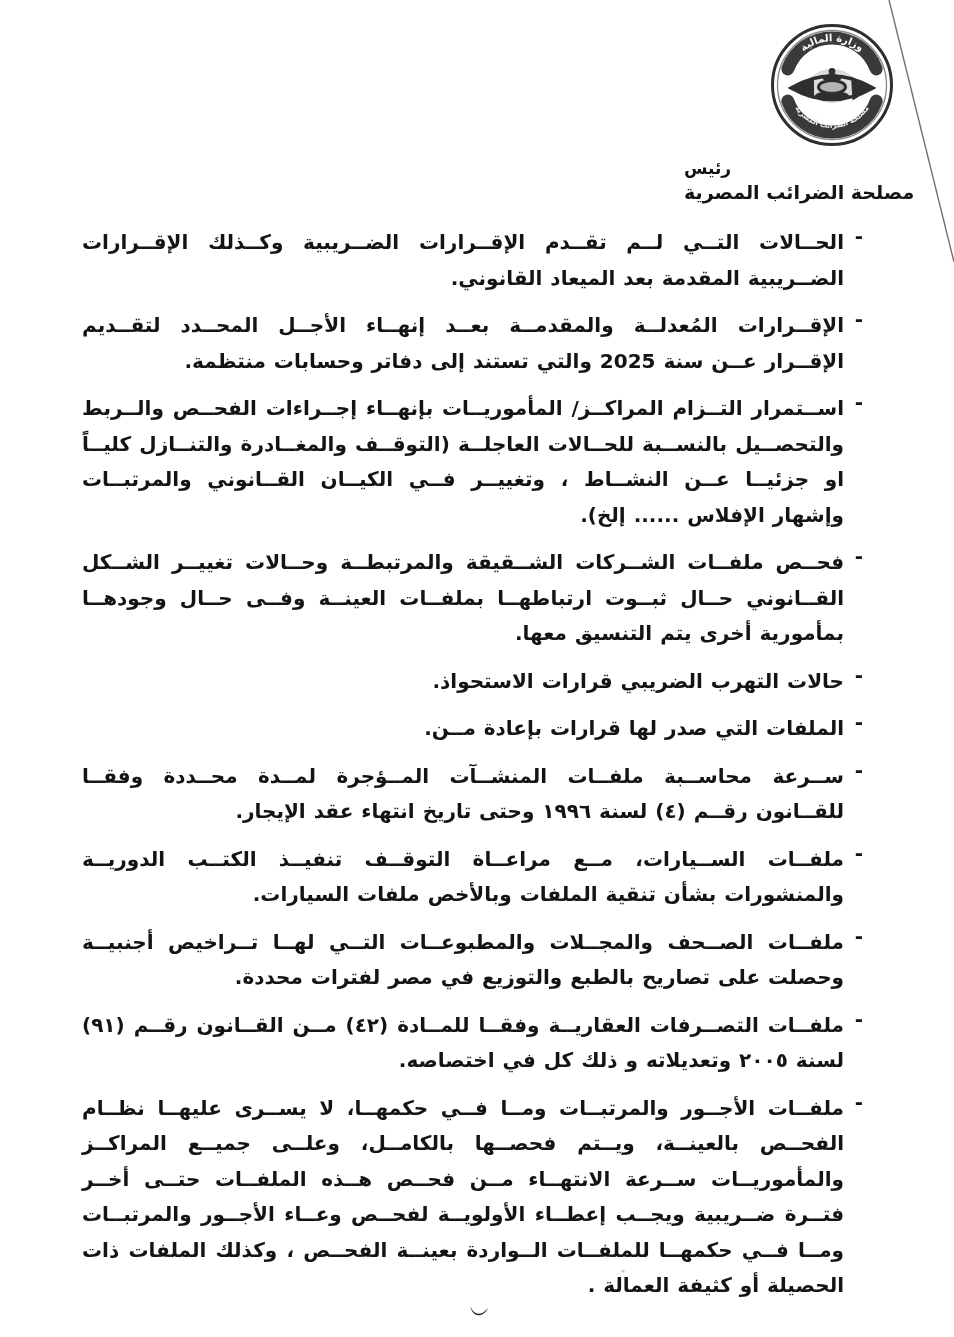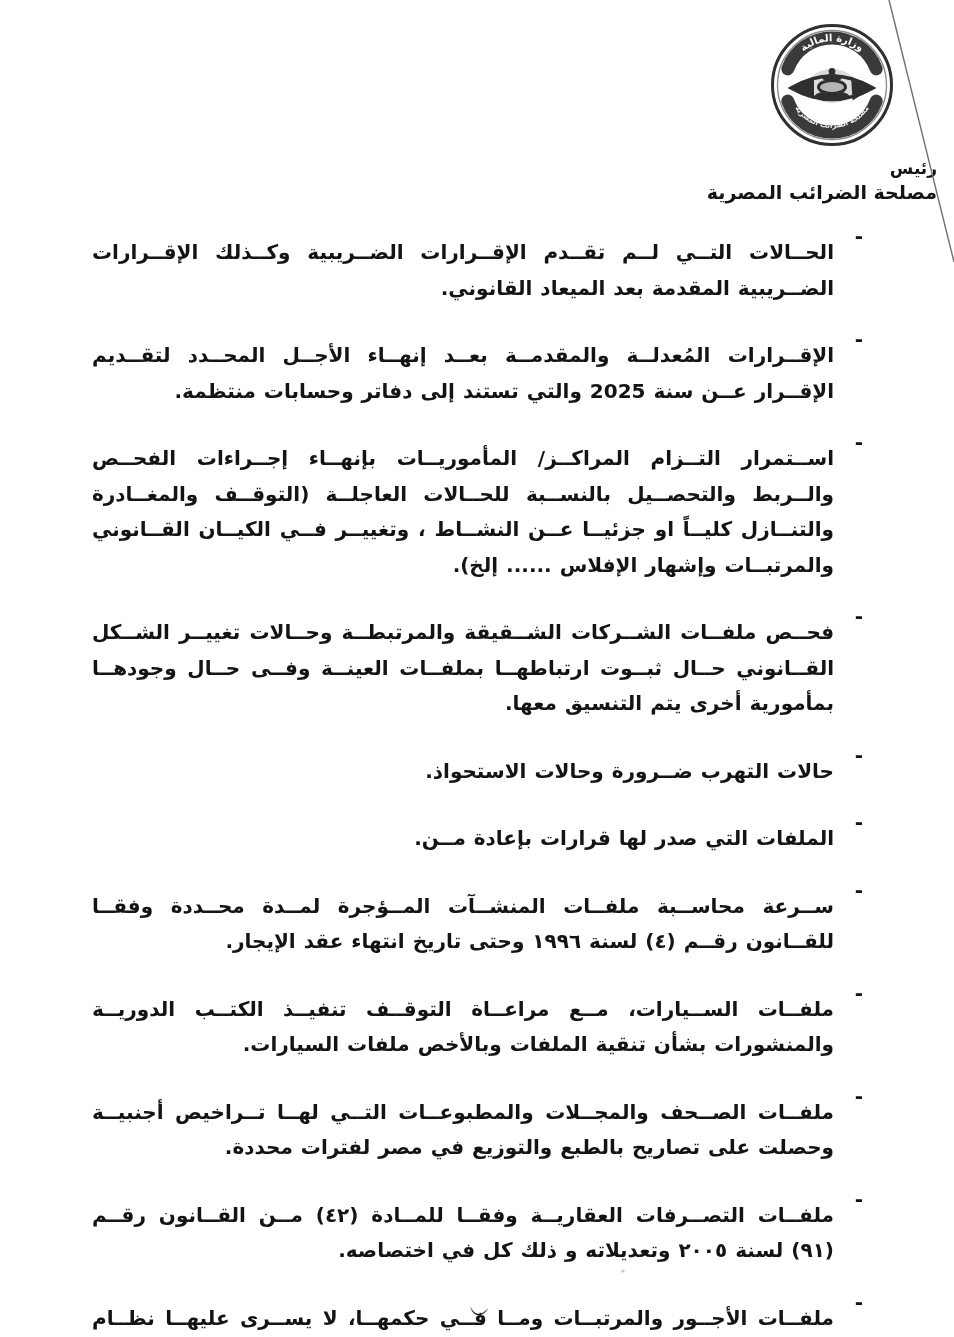--- a/index.html
+++ b/index.html
@@ -12,23 +12,23 @@
     color:#141414;
   }
   
   .seal{
     position:absolute;
     left:769px;top:22px;
     width:126px;height:126px;
   }
   .letterhead{
     position:absolute;
-    top:157px;right:17px;
+    top:157px;right:30px;
     width:240px;
-    text-align:right;
+    text-align:left;
     direction:rtl;
     font-weight:bold;
     line-height:1.35;
   }
   .letterhead .t1{font-size:17px;}
   .letterhead .t2{font-size:19px;letter-spacing:0.2px;}
   
   .bullet-list{
     position:absolute;
     top:219px;left:76px;right:86px;
@@ -38,21 +38,21 @@
     line-height:35.5px;
   }
   .bullet{display:flex;}
   .bullet .dash{
     flex:0 0 18px;
     text-align:center;
     font-weight:bold;
   }
   .bullet .btext{
     flex:1 1 auto;
-    margin:16px;
+    margin:6px;
     text-align:justify;
     text-align-last:right;
     word-spacing:1px;
   }
   
   .artifacts{
     position:absolute;inset:0;
     width:954px;height:1337px;
     pointer-events:none;
   }
@@ -110,21 +110,21 @@
     <div class="bullet">
       <span class="dash">-</span>
       <p class="btext">اســتمرار التــزام المراكــز/ المأموريــات بإنهــاء إجــراءات الفحــص والــربط والتحصــيل بالنســبة للحــالات العاجلــة (التوقــف والمغــادرة والتنــازل كليــاً او جزئيــا عــن النشــاط ، وتغييــر فــي الكيــان القــانوني والمرتبــات وإشهار الإفلاس ...... إلخ).</p>
     </div>
     <div class="bullet">
       <span class="dash">-</span>
       <p class="btext">فحــص ملفــات الشــركات الشــقيقة والمرتبطــة وحــالات تغييــر الشــكل القــانوني حــال ثبــوت ارتباطهــا بملفــات العينــة وفــى حــال وجودهــا بمأمورية أخرى يتم التنسيق معها.</p>
     </div>
     <div class="bullet">
       <span class="dash">-</span>
-      <p class="btext">حالات التهرب ضــرورة وحالات الاستحواذ.</p>
+      <p class="btext">حالات التهرب الضريبي قرارات الاستحواذ.</p>
     </div>
     <div class="bullet">
       <span class="dash">-</span>
       <p class="btext">الملفات التي صدر لها قرارات بإعادة مــن.</p>
     </div>
     <div class="bullet">
       <span class="dash">-</span>
       <p class="btext">ســرعة محاســبة ملفــات المنشــآت المــؤجرة لمــدة محــددة وفقــا للقــانون رقــم (٤) لسنة ١٩٩٦ وحتى تاريخ انتهاء عقد الإيجار.</p>
     </div>
     <div class="bullet">

